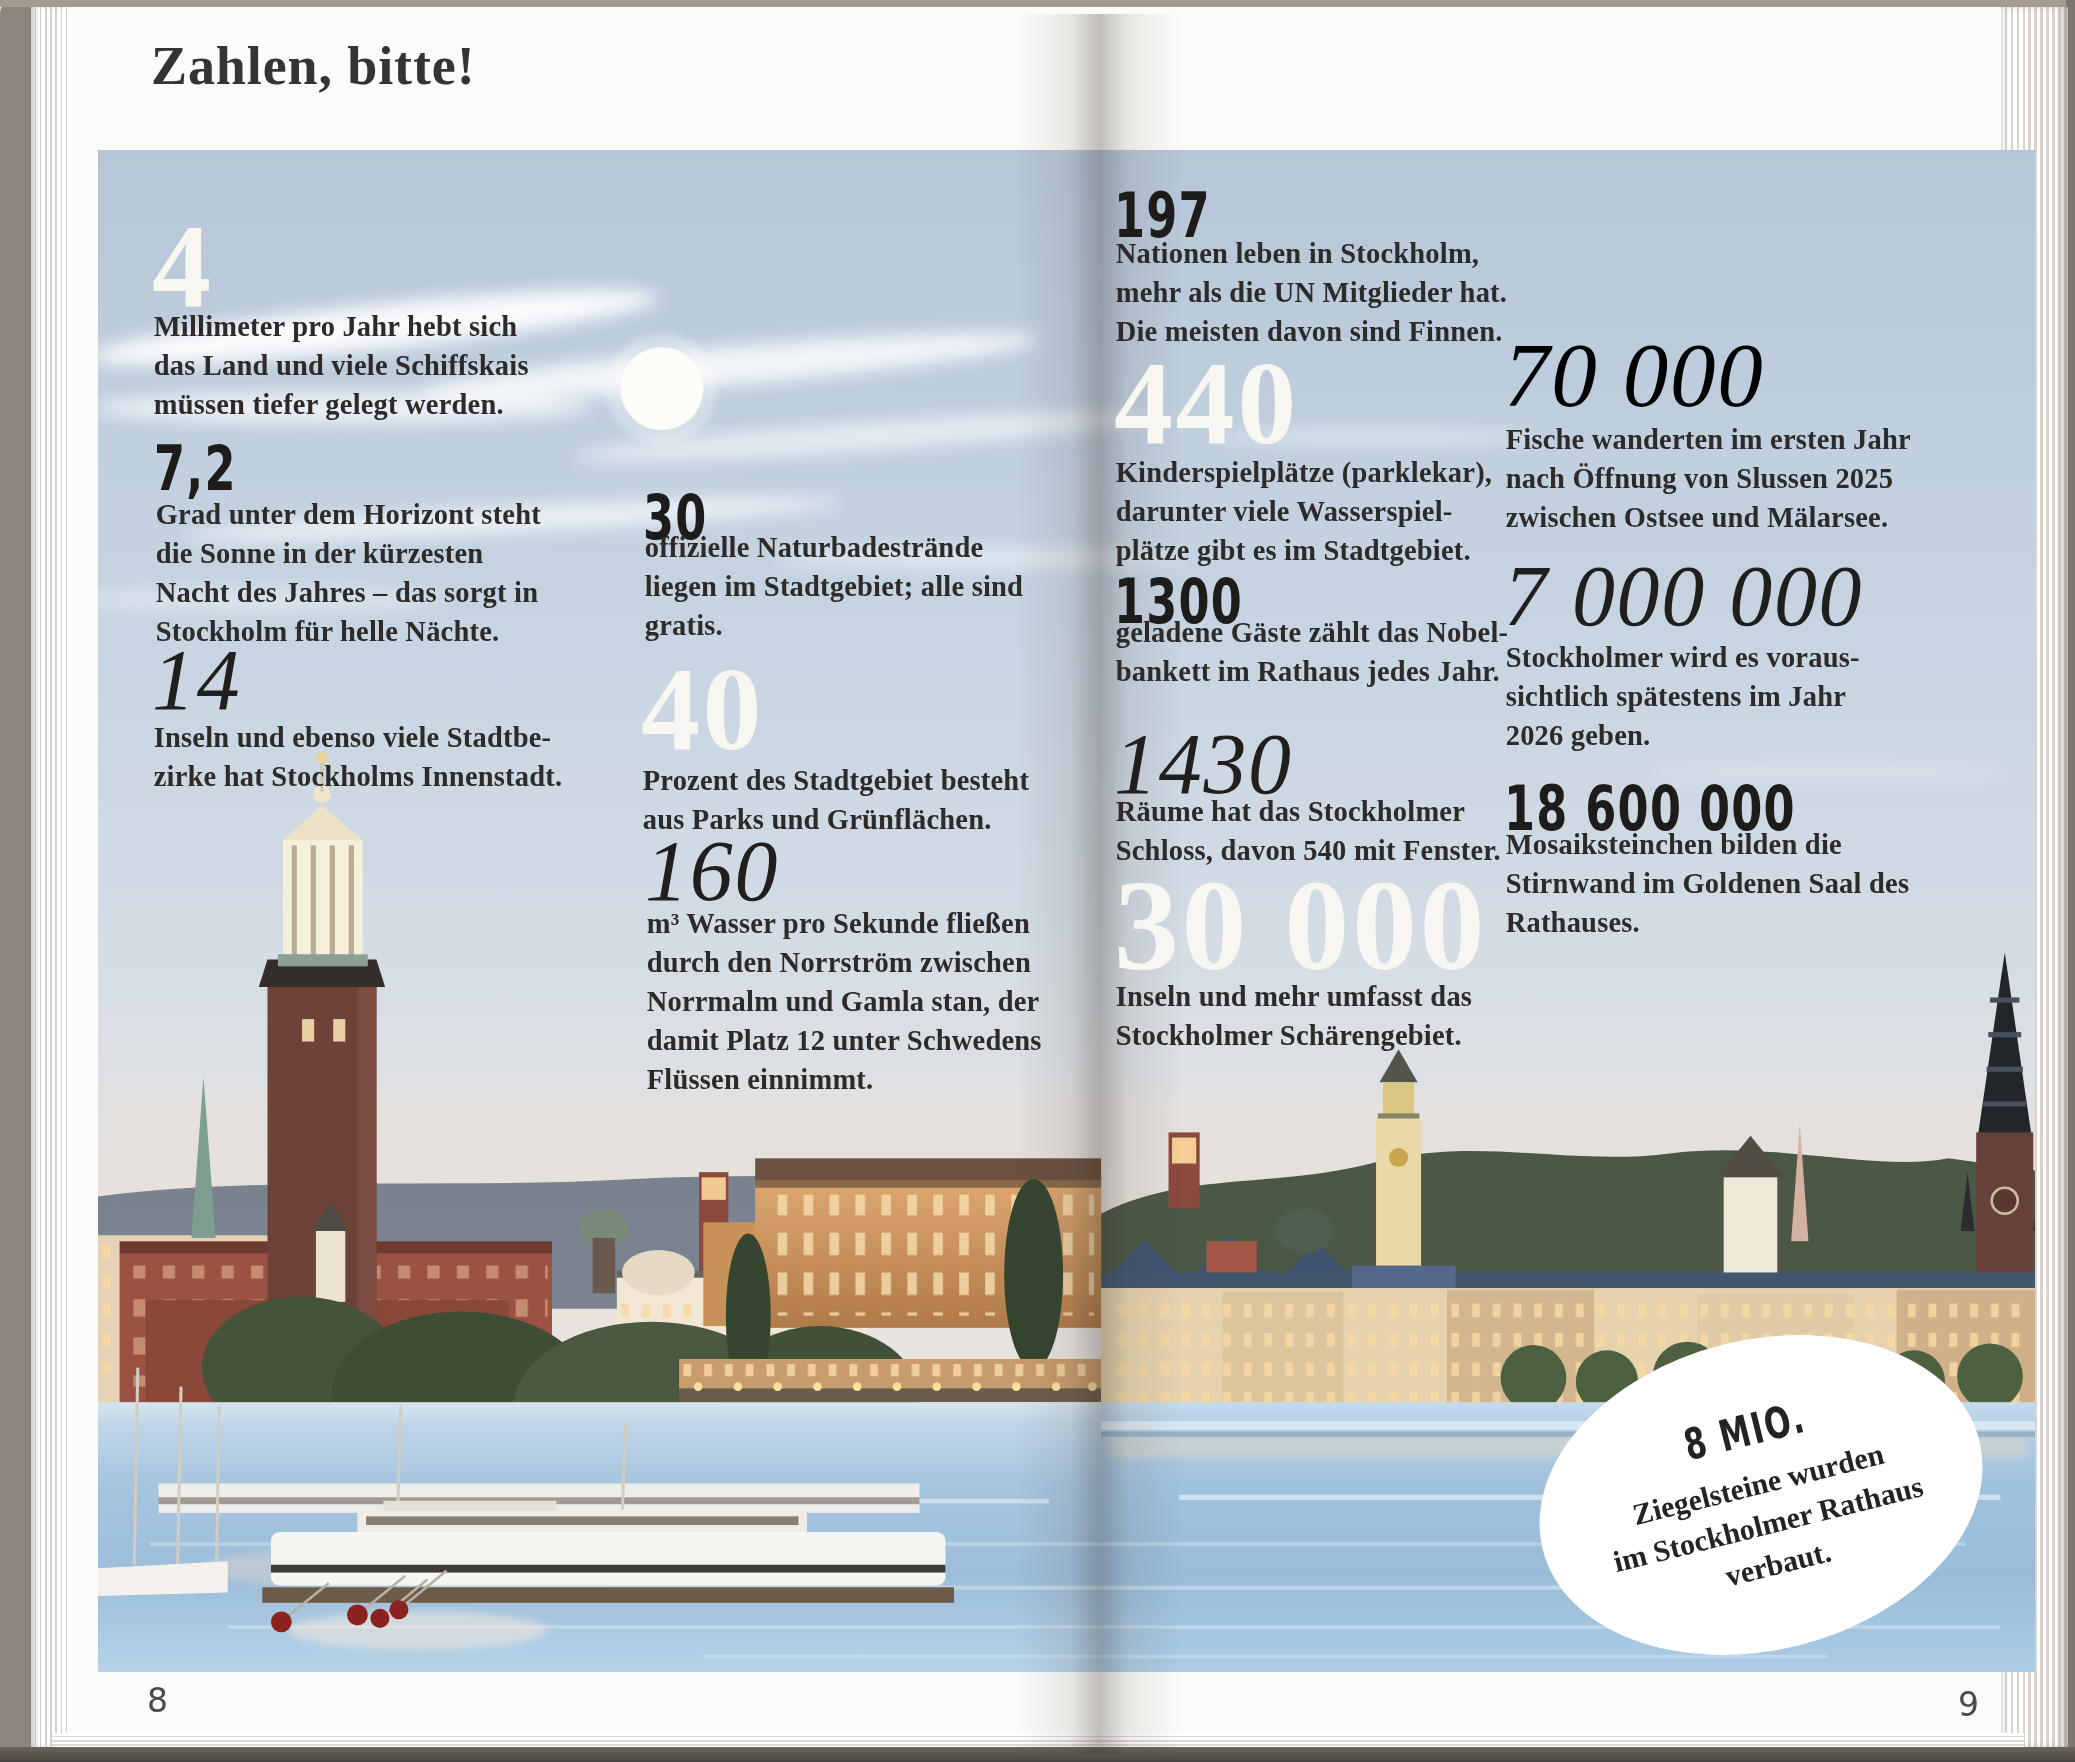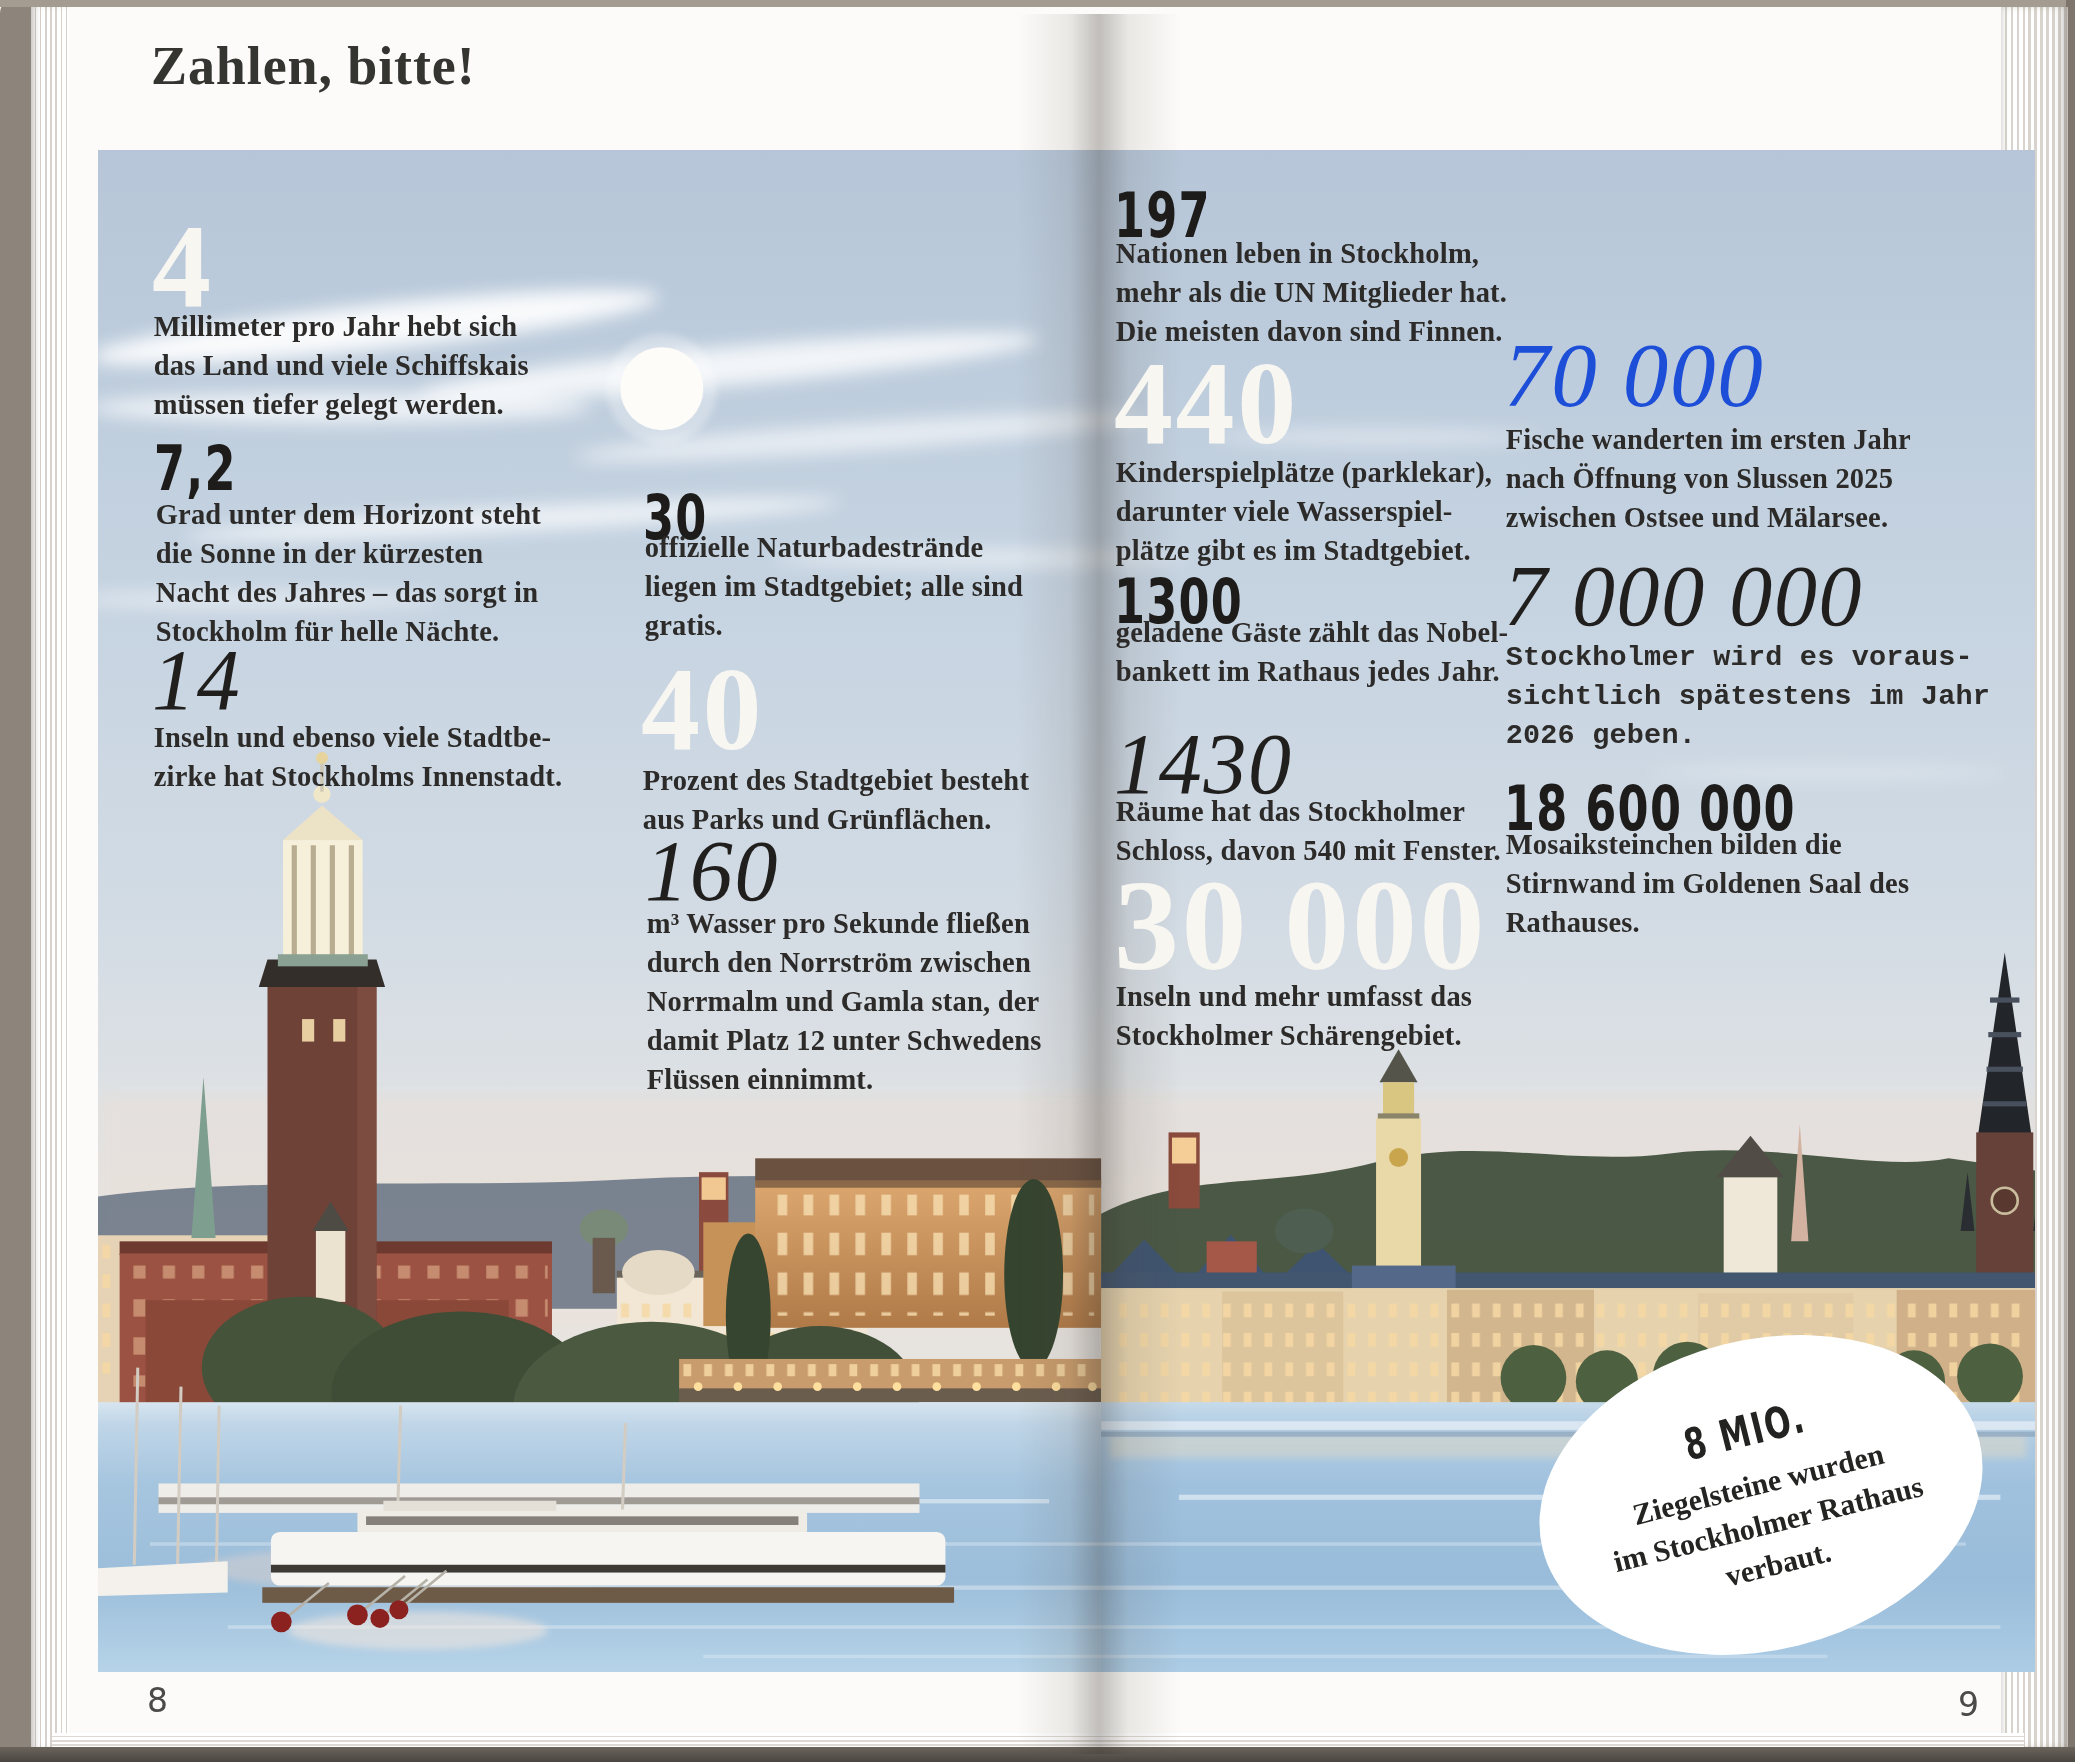--- a/index.html
+++ b/index.html
@@ -26,41 +26,41 @@
     font-size:54px;font-weight:bold;line-height:1.15;color:#343431;letter-spacing:0.9px;}
   .pagenum{position:absolute;z-index:6;font-family:"DejaVu Sans","Liberation Sans",sans-serif;
     font-size:33px;color:#4b4a48;}
   .pn-left{left:116px;top:1674px;}
   .pn-right{left:1927px;top:1678px;}
   .stat{position:absolute;z-index:6;width:519px;}
   .num{position:absolute;left:0;top:0;line-height:1;white-space:nowrap;}
   .num.big{font-weight:bold;font-size:118px;color:#f8f6f1;letter-spacing:2.6px;}
   .num.bigxl{font-weight:bold;font-size:130px;color:#f8f6f1;letter-spacing:2.6px;}
   .num.ital{font-style:italic;font-size:86px;color:#201f1d;letter-spacing:1.7px;}
-  .num.italxl{font-style:italic;font-size:91px;color:#1d4ed8;letter-spacing:1.7px;}
+  .num.italxl{font-style:italic;font-size:91px;color:#000000;letter-spacing:1.7px;}
   .num.cond{font-family:"DejaVu Sans","Liberation Sans",sans-serif;font-weight:bold;
     font-size:62px;color:#1d1c1a;letter-spacing:1.7px;display:inline-block;
     transform:scaleX(.72);transform-origin:left top;}
   .txt{position:absolute;left:1.7px;width:519px;font-weight:bold;font-size:28.5px;line-height:39px;
     color:#2c2b29;white-space:pre-line;letter-spacing:0.2px;}
   .w640 .txt{width:553px;}
   
   .s0{left:121px;top:201px;}  .s0 .txt{top:99px;}
   .s1{left:123px;top:431px;}  .s1 .txt{top:57px;}
   .s2{left:121px;top:630px;}  .s2 .txt{top:81px;}
   .s3{left:612px;top:480px;}  .s3 .txt{top:41px;}
   .s4{left:610px;top:644px;}  .s4 .txt{top:110px;}
   .s5{left:614px;top:821px;}  .s5 .txt{top:76px;}
   .s6{left:1083px;top:178px;} .s6 .txt{top:49px;}
   .s7{left:1083px;top:338px;} .s7 .txt{top:108px;}
   .s8{left:1083px;top:564px;} .s8 .txt{top:42px;}
   .s9{left:1083px;top:714px;} .s9 .txt{top:71px;}
   .s10{left:1083px;top:853px;}.s10 .txt{top:117px;}
   .s11{left:1473px;top:323px;}.s11 .txt{top:90px;}
-  .s12{left:1473px;top:546px;}.s12 .txt{top:85px;font-family:Liberation Mono, monospace;}
+  .s12{left:1473px;top:546px;}.s12 .txt{top:85px;}
   .s13{left:1473px;top:771px;}.s13 .txt{top:47px;}
   .badge{position:absolute;left:1505px;top:1333px;width:450px;height:310px;z-index:4;
     background:#ffffff;border-radius:50%;transform:rotate(-14deg);
     display:flex;flex-direction:column;align-items:center;justify-content:center;}
   .badge-num{font-family:"DejaVu Sans","Liberation Sans",sans-serif;font-weight:bold;
     font-size:43px;color:#232321;letter-spacing:2.6px;transform:scaleX(.72);margin-bottom:8.6px;}
   .badge-txt{font-weight:bold;font-size:30px;line-height:41px;color:#242422;
     text-align:center;white-space:pre-line;}
 </style>
 </head>

